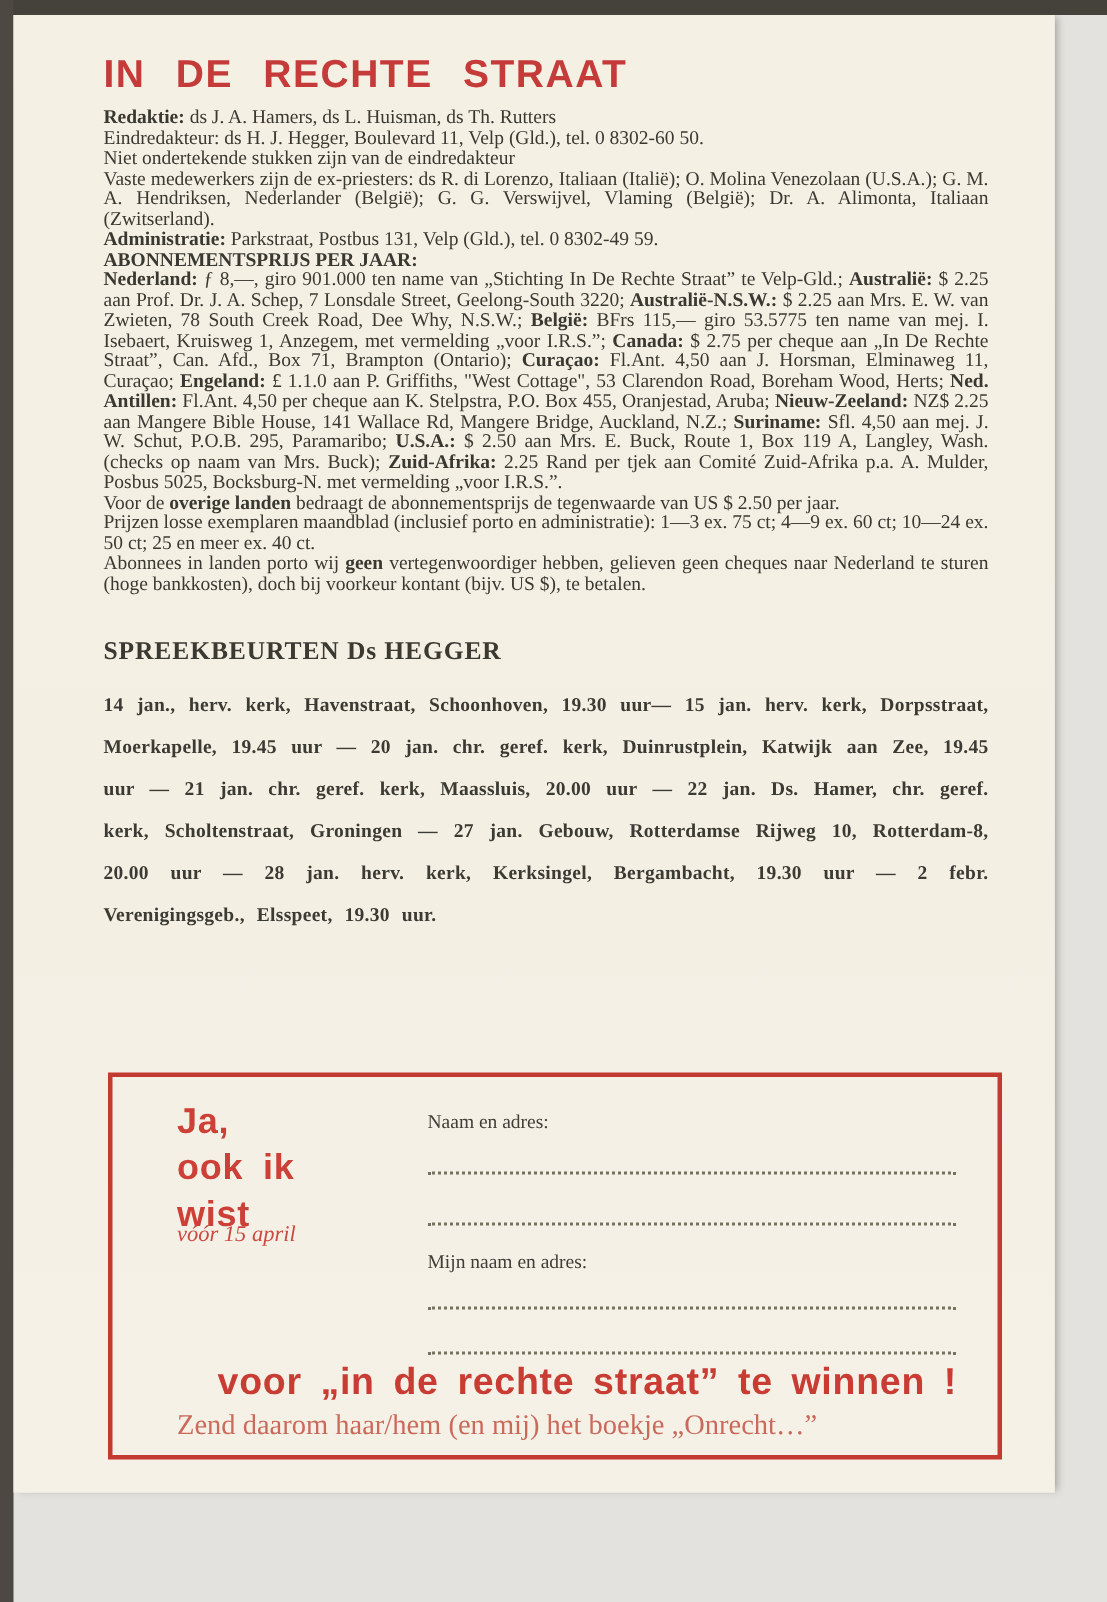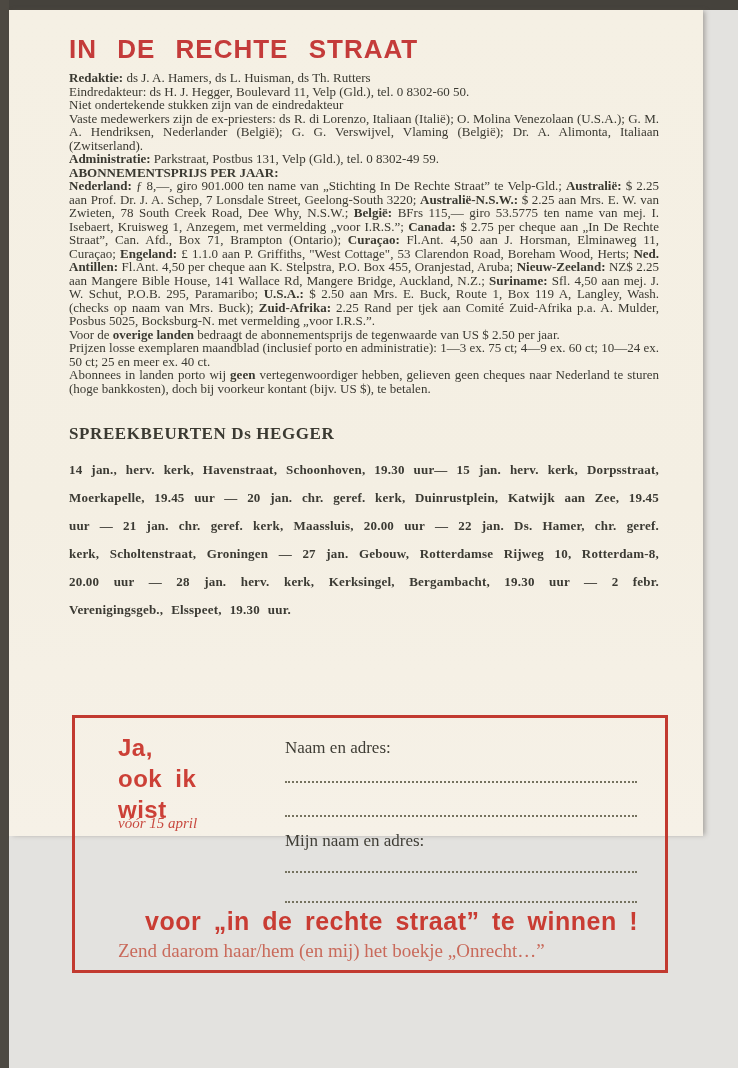--- a/index.html
+++ b/index.html
@@ -5,21 +5,21 @@
   html,body{margin:0;padding:0;}
   body{
     width:738px;height:1068px;position:relative;
     background:#e3e2df;
     font-family:"Liberation Serif", serif;
     overflow:hidden;
   }
   .scan-edge-top{position:absolute;left:0;top:0;width:738px;height:10px;background:#45423c;}
   .scan-edge-left{position:absolute;left:0;top:0;width:9px;height:1068px;background:#4d4942;}
   .paper{
-    position:absolute;left:9px;top:10px;width:694px;height:826px;
+    position:absolute;left:9px;top:10px;width:694px;height:985px;
     background:linear-gradient(180deg,#f5f0e4 0%,#f4efe3 60%,#f6f1e7 100%);
     box-shadow:3px 0 5px -1px rgba(90,85,75,.45);
     box-sizing:border-box;
     padding:26px 44px 0 60px;
   }
   .page-title{
     margin:0 0 9px 0;
     font-family:"Liberation Sans", sans-serif;
     font-weight:bold;font-size:26px;line-height:26px;
     color:#c43b3a;letter-spacing:1px;word-spacing:12px;
@@ -54,21 +54,21 @@
     font-size:22px;line-height:28px;color:#cc4037;letter-spacing:0.5px;
   }
   .slogan-bottom{
     left:43px;top:190px;width:520px;
     font-family:"Liberation Sans", sans-serif;font-weight:bold;
     font-size:25px;line-height:27px;color:#c93c33;letter-spacing:0.5px;word-spacing:5px;
     white-space:nowrap;
     text-align:right;
   }
   .coupon-footer{left:43px;top:223px;font-size:19px;line-height:19px;color:#c96a5b;}
-  .field-label{left:210px;font-size:17px;line-height:19px;color:#3f3d35;}
+  .field-label{left:210px;font-size:13px;line-height:19px;color:#3f3d35;}
   .lbl1{top:20px;}
   .lbl2{top:113px;}
   .dotted{
     left:210px;width:352px;height:0;
     border-bottom:2px dotted #75725f;
   }
   .d1{top:63px;}.d2{top:97px;}.d3{top:153px;}.d4{top:183px;}
 </style>
 </head>
 <body>

